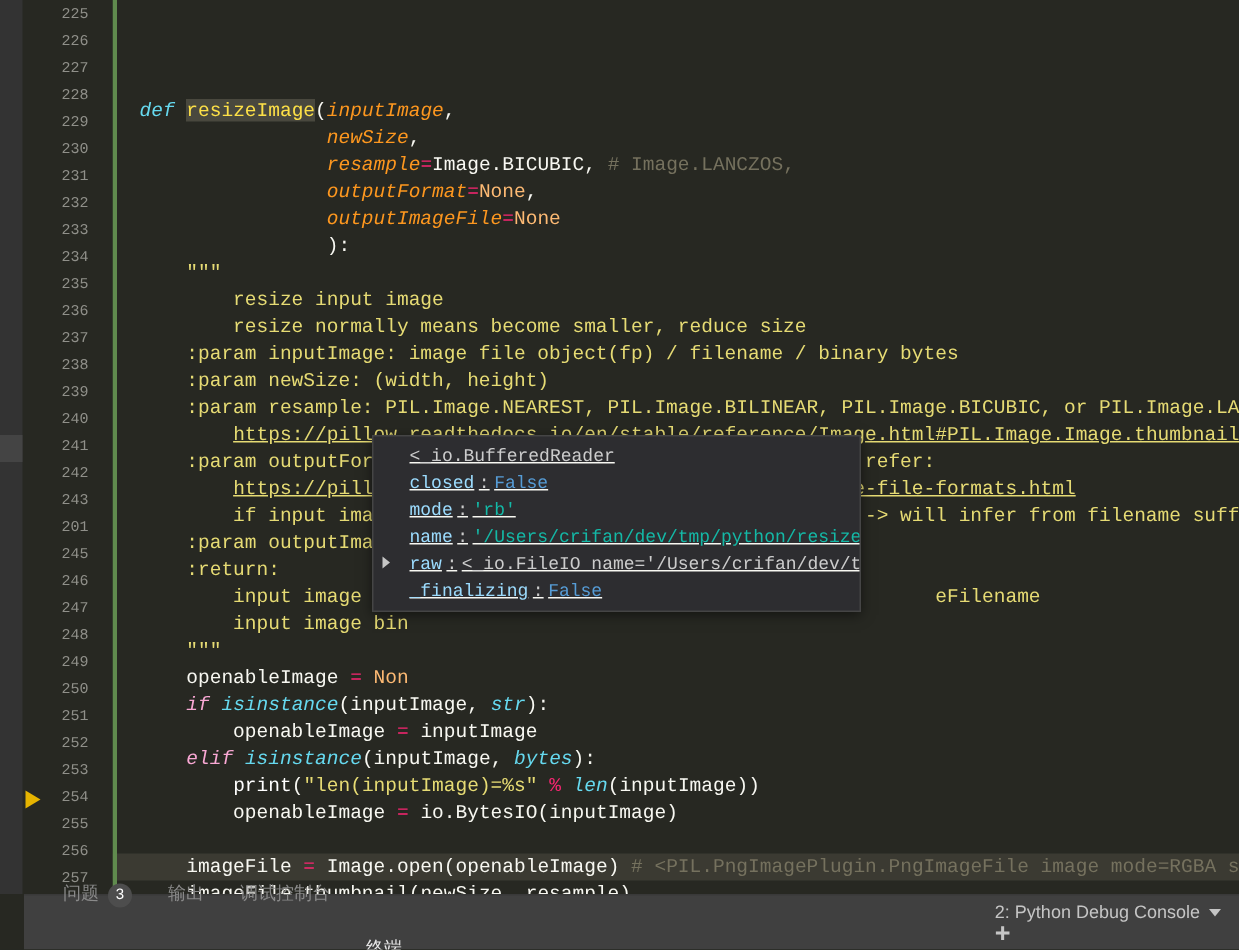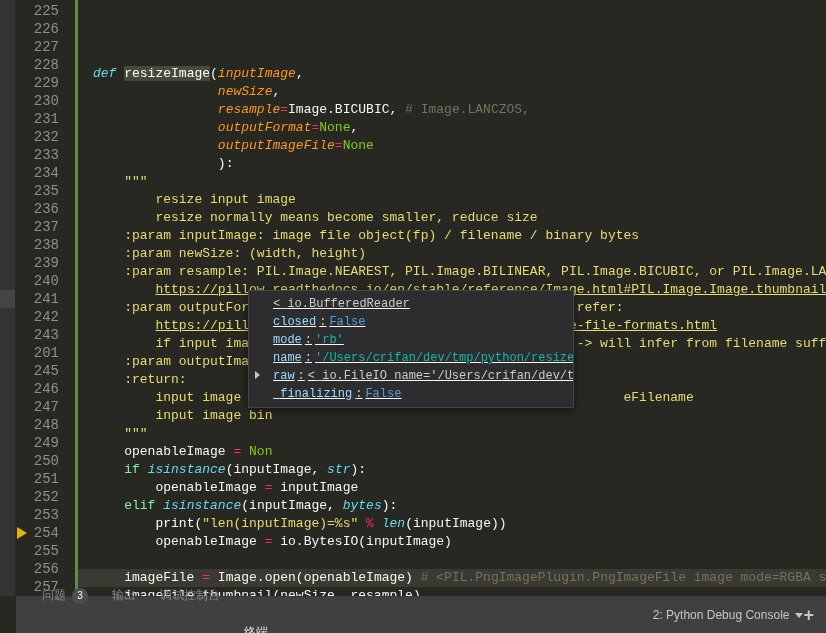--- a/index.html
+++ b/index.html
@@ -35,21 +35,21 @@
     background: #272822;
     flex-shrink: 0;
     padding-top: 2px;
   }
   .line-number {
     height: 18px;
     line-height: 18px;
     text-align: right;
     padding-right: 16px;
     color: #90908a;
-    font-size: 14px;
+    font-size: 10px;
     position:relative;
   }
   .line-number .bp {
     position:absolute;
     left:2px; top:3px;
     width:0;height:0;
     border-top:6px solid transparent;
     border-bottom:6px solid transparent;
     border-left:10px solid #e6b400;
     display:none;
@@ -74,25 +74,25 @@
   }
   .stripe {
     position:absolute;
     left:0px;
     top:0px;
     width:3px;
     height:100%;
     background:#608b4e;
   }
   .c-kw { color:#66d9ef; font-style:italic; }
-  .c-kw2 { color:#86efac; }
-  .c-fn { color:#ffffff; }
+  .c-kw2 { color:#f9a8d4;font-style:italic; }
+  .c-fn { color:#fde047; }
   .c-par { color:#fd971f; font-style:italic; }
   .c-op { color:#f92672; }
-  .c-num, .c-const { color:#84cc16; }
+  .c-num, .c-const { color:#fdba74; }
   .c-str { color:#e6db74; }
   .c-cmt { color:#75715e; }
   .c-call { color:#ffffff; }
   .c-builtin { color:#66d9ef; font-style:italic;}
   .c-punc { color:#f8f8f2; }
   .c-link { text-decoration: underline; }
   .sel { background:#49483e; }
 
   
   .debug-popup {
@@ -168,22 +168,22 @@
     border-radius:8px;
     background:#4d4d4d;
     color:#fff;
     font-size:10px;
     margin-left:6px;
     padding:0 4px;
   }
   .panel-right {
     margin-left:auto;
     display:flex;
-    align-items:center;
     padding-right:12px;
+    flex-direction:column;
   }
   .panel-select {
     color:#c5c5c5;
     display:flex; align-items:center; gap:6px;
     cursor:pointer;
   }
   .chev {
     width:0;height:0;
     border-left:4px solid transparent;
     border-right:4px solid transparent;

